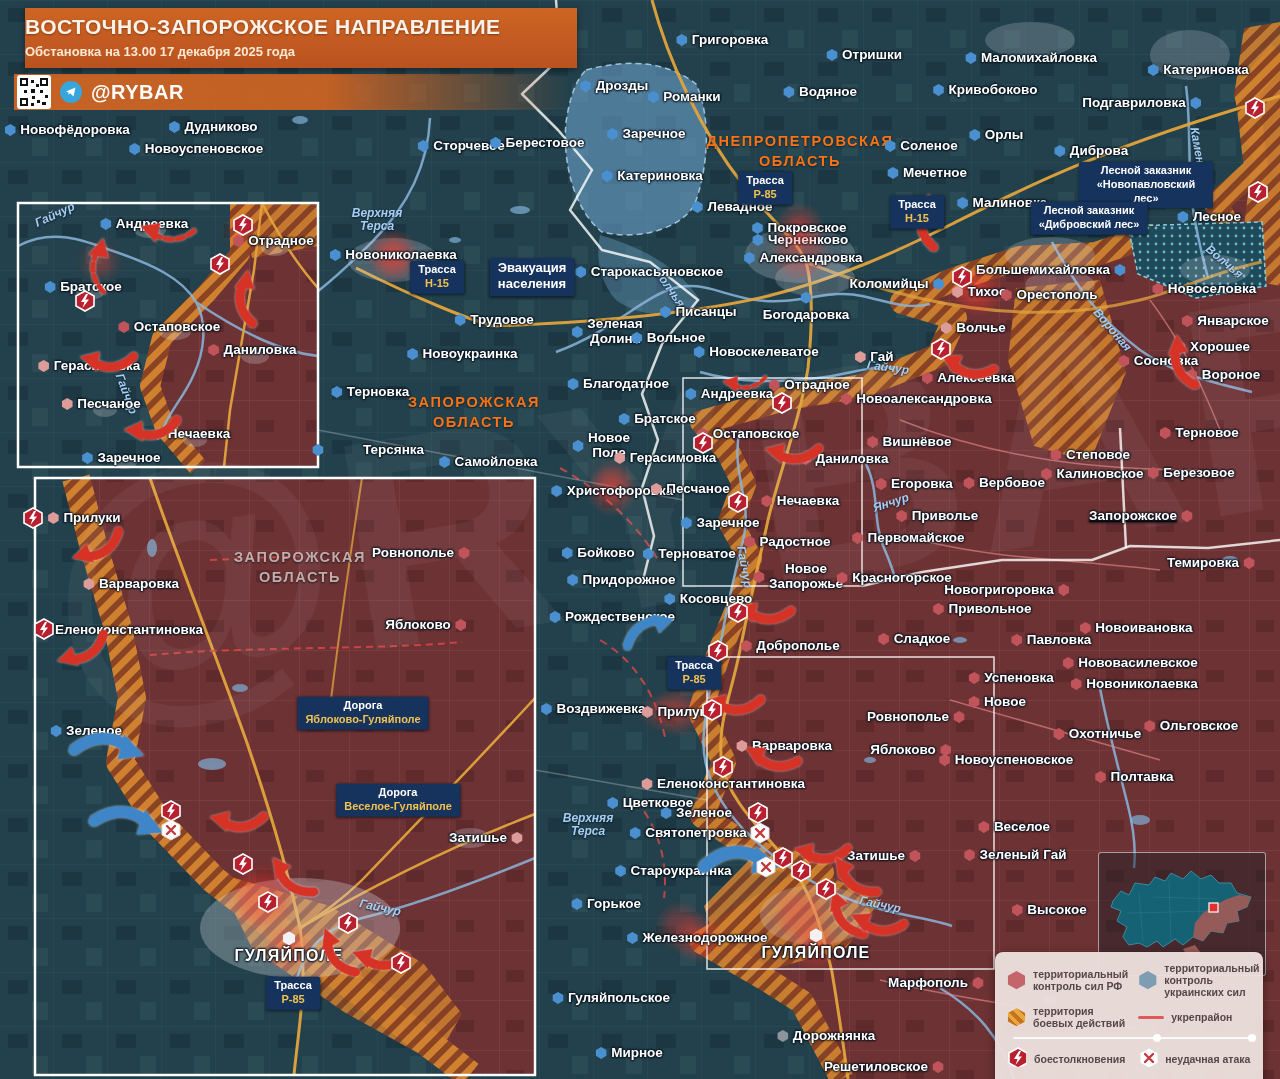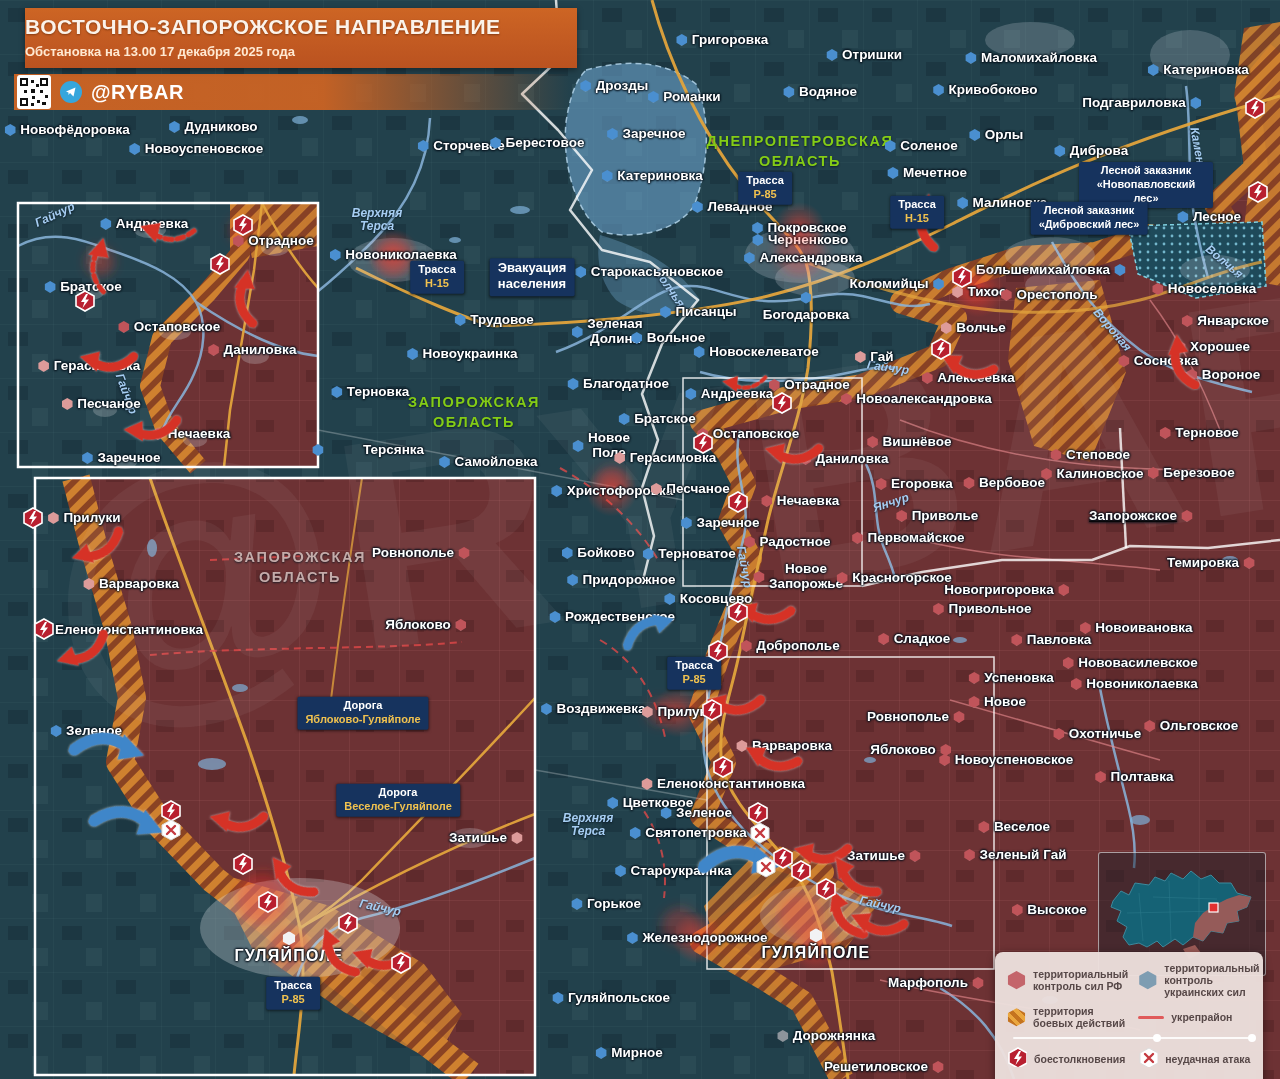--- a/index.html
+++ b/index.html
@@ -17,21 +17,21 @@
     clip-path:polygon(50% 0,94% 26%,94% 74%,50% 100%,6% 74%,6% 26%);
     filter:drop-shadow(0 0 1px #fff) drop-shadow(0 1px 1px rgba(0,0,0,.7))}
   .p-ua{background:#4a8fd0}.p-ru{background:#c0545a}.p-rl{background:#dd9b9a}
   .p-city{background:#f2f2f4;width:14px;height:14px}.p-gray{background:#8d949b}
   .t-city{flex-direction:column;gap:2px}
   .t-city .tn{font-size:16px;letter-spacing:1.2px}
   .glow::before{content:"";position:absolute;left:50%;top:50%;width:52px;height:52px;
     transform:translate(-50%,-50%);border-radius:50%;z-index:-1;
     background:radial-gradient(rgba(255,64,48,.55),rgba(255,64,48,0) 70%)}
   .region{position:absolute;transform:translate(-50%,-50%);font-weight:bold;font-size:14.5px;
-    color:#84cc16;letter-spacing:1.6px;text-align:center;white-space:pre-line;line-height:1.35;
+    color:#f97316;letter-spacing:1.6px;text-align:center;white-space:pre-line;line-height:1.35;
     text-shadow:0 1px 2px rgba(8,22,32,.8);z-index:28}
   .region.light{color:#c9b2b0;opacity:.95}
   .river{position:absolute;font-style:italic;font-weight:bold;font-size:12px;color:#a6cdf2;
     white-space:pre-line;text-align:center;line-height:1.1;z-index:28;
     text-shadow:0 1px 2px rgba(8,22,36,.9)}
   .roadbox{position:absolute;transform:translate(-50%,-50%);background:#16335e;border-radius:2px;
     padding:2px 8px 3px;text-align:center;line-height:1.25;box-shadow:0 1px 3px rgba(0,0,0,.55);z-index:32}
   .roadbox .l1{display:block;font-weight:bold;font-size:11px;color:#fff}
   .roadbox .l2{display:block;font-weight:bold;font-size:11px;color:#f1c24f}
   .roadbox.plain .l2{color:#fff}

